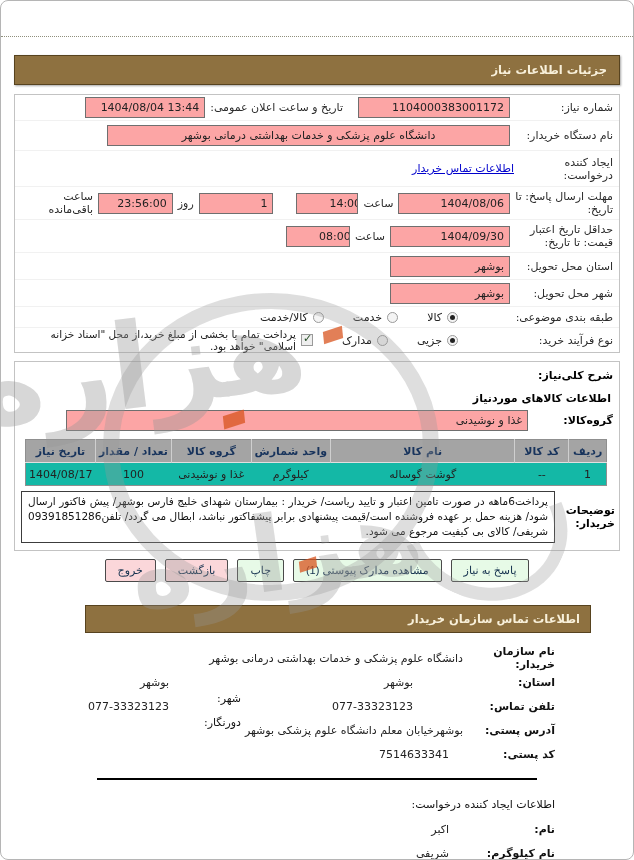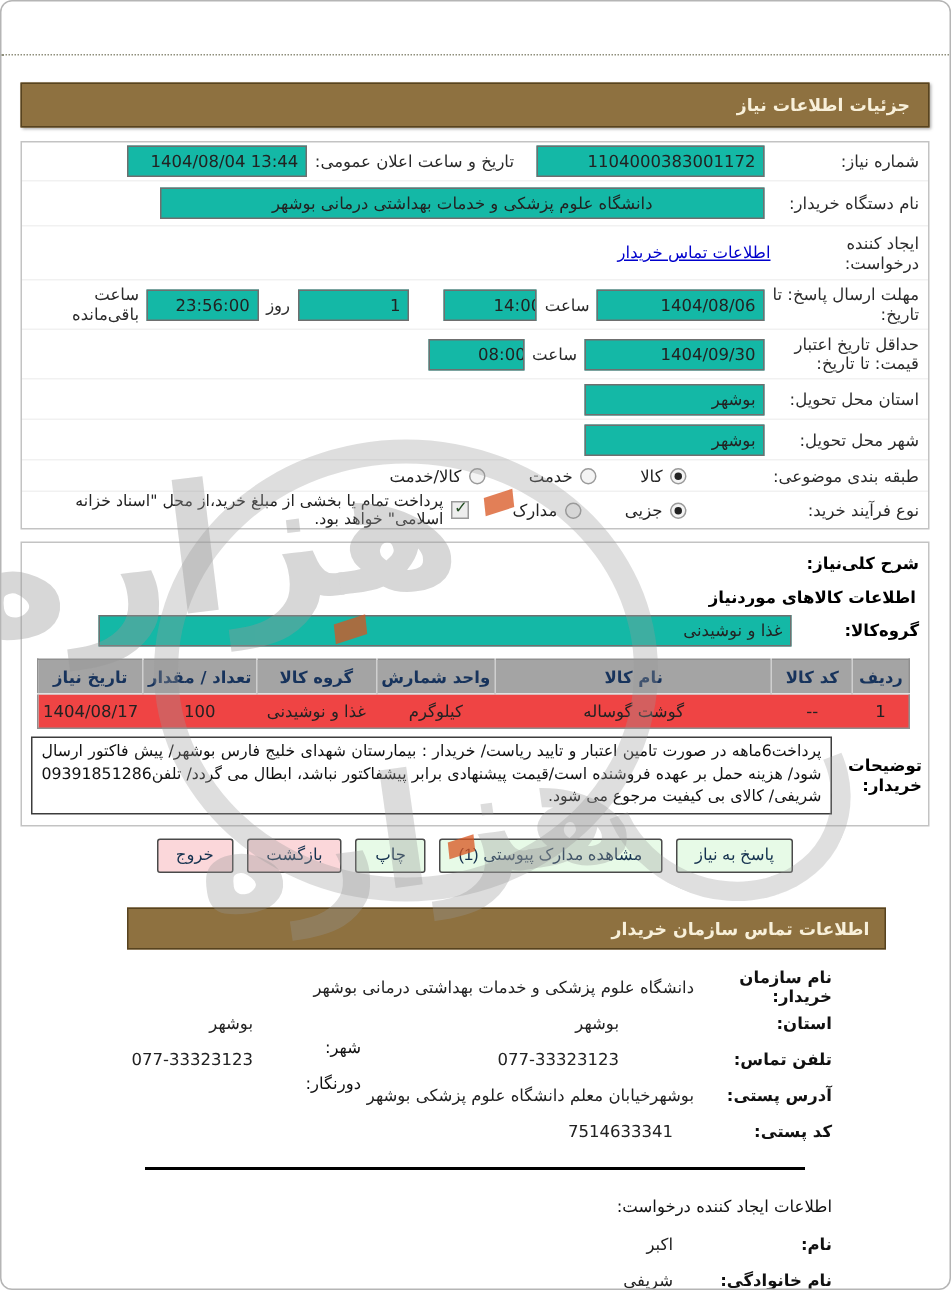--- a/index.html
+++ b/index.html
@@ -22,21 +22,21 @@
     box-shadow: 1px 1px 2px rgba(0,0,0,.35);
   }
   .panel {
     margin: 9px 13px 0 13px; border: 1px solid #c3c3c3; background: #fff;
   }
   .row { display: flex; align-items: center; padding: 2px 6px; gap: 5px; }
   .row + .row { border-top: 1px solid #f1f1f1; }
   .lbl { width: 98px; flex: 0 0 98px; color: #2b2b2b; line-height: 13px; }
   .lbl-sm { color: #2b2b2b; }
   .fieldbox {
-    border: 1px solid #6f6f6f; background: #14b8a6; height: 21px;
+    border: 1px solid #6f6f6f; background: #fca5a5; height: 21px;
     line-height: 19px; padding: 0 5px; text-align: right; overflow: hidden;
     white-space: nowrap;
   }
   .num { direction: ltr; text-align: right; }
   .w-number { width: 152px; }
   .w-date { width: 120px; }
   .w-time { width: 64px; padding-left: 32px; }
   .w-days { width: 80px; }
   .w-wide { flex: 1 1 auto; text-align: center; }
   .link { color: #0000cc; text-decoration: underline; cursor: pointer; white-space: nowrap; margin-right: -4px; }
@@ -52,21 +52,21 @@
   .desc-row .fieldbox { flex: 0 0 452px; }
   .group-row .fieldbox { flex: 0 0 462px; }
   .section-title { padding: 3px 8px 2px 8px; font-weight: bold; color: #000; }
 
   table.goods { border-collapse: collapse; margin: 5px 12px 2px 12px; width: 582px; border: 1px solid #8f8f8f; font-size: 11px; }
   table.goods th {
     background: #a4a4a4; color: #17335c; font-weight: bold; height: 23px;
     border-left: 1px solid #cfcfcf; padding: 0 3px; white-space: nowrap;
   }
   table.goods th:last-child { border-left: none; }
-  table.goods td { background: #ef4444; height: 23px; text-align: center; padding: 0 3px; border-top: 1px solid #e0e0e0; }
+  table.goods td { background: #14b8a6; height: 23px; text-align: center; padding: 0 3px; border-top: 1px solid #e0e0e0; }
   .c-row { width: 38px; } .c-code { width: 56px; } .c-name { width: 210px; }
   .c-unit { width: 64px; } .c-grp { width: 84px; } .c-qty { width: 64px; } .c-date { width: 66px; }
 
   .notes-row { display: flex; padding: 3px 4px 5px 6px; gap: 2px; align-items: center; }
   .notes-lbl { width: 58px; flex: 0 0 58px; font-weight: bold; color: #000; line-height: 13px; }
   .notes-box {
     flex: 1 1 auto; border: 1px solid #3c3c3c; padding: 2px 6px;
     font-size: 10.5px; line-height: 15px; text-align: justify; color: #111;
     height: 52px; overflow: hidden;
   }
@@ -274,21 +274,21 @@
   <div class="hr2"></div>
 
   <div class="creator-head">اطلاعات ایجاد کننده درخواست:</div>
 
   <div class="contact" style="margin-top:2px">
     <div class="crow">
       <span class="clbl">نام:</span>
       <span class="cval near">اکبر</span>
     </div>
     <div class="crow">
-      <span class="clbl">نام خانوادگی:</span>
+      <span class="clbl">نام کیلوگرم:</span>
       <span class="cval near">شریفی</span>
     </div>
 
   </div>
 
   <div class="watermark">
     <div class="wm-circle"></div>
     <div class="wm-circle2"></div>
     <div class="wm-t1">هزاره</div>
     <div class="wm-t2">هزاره</div>

